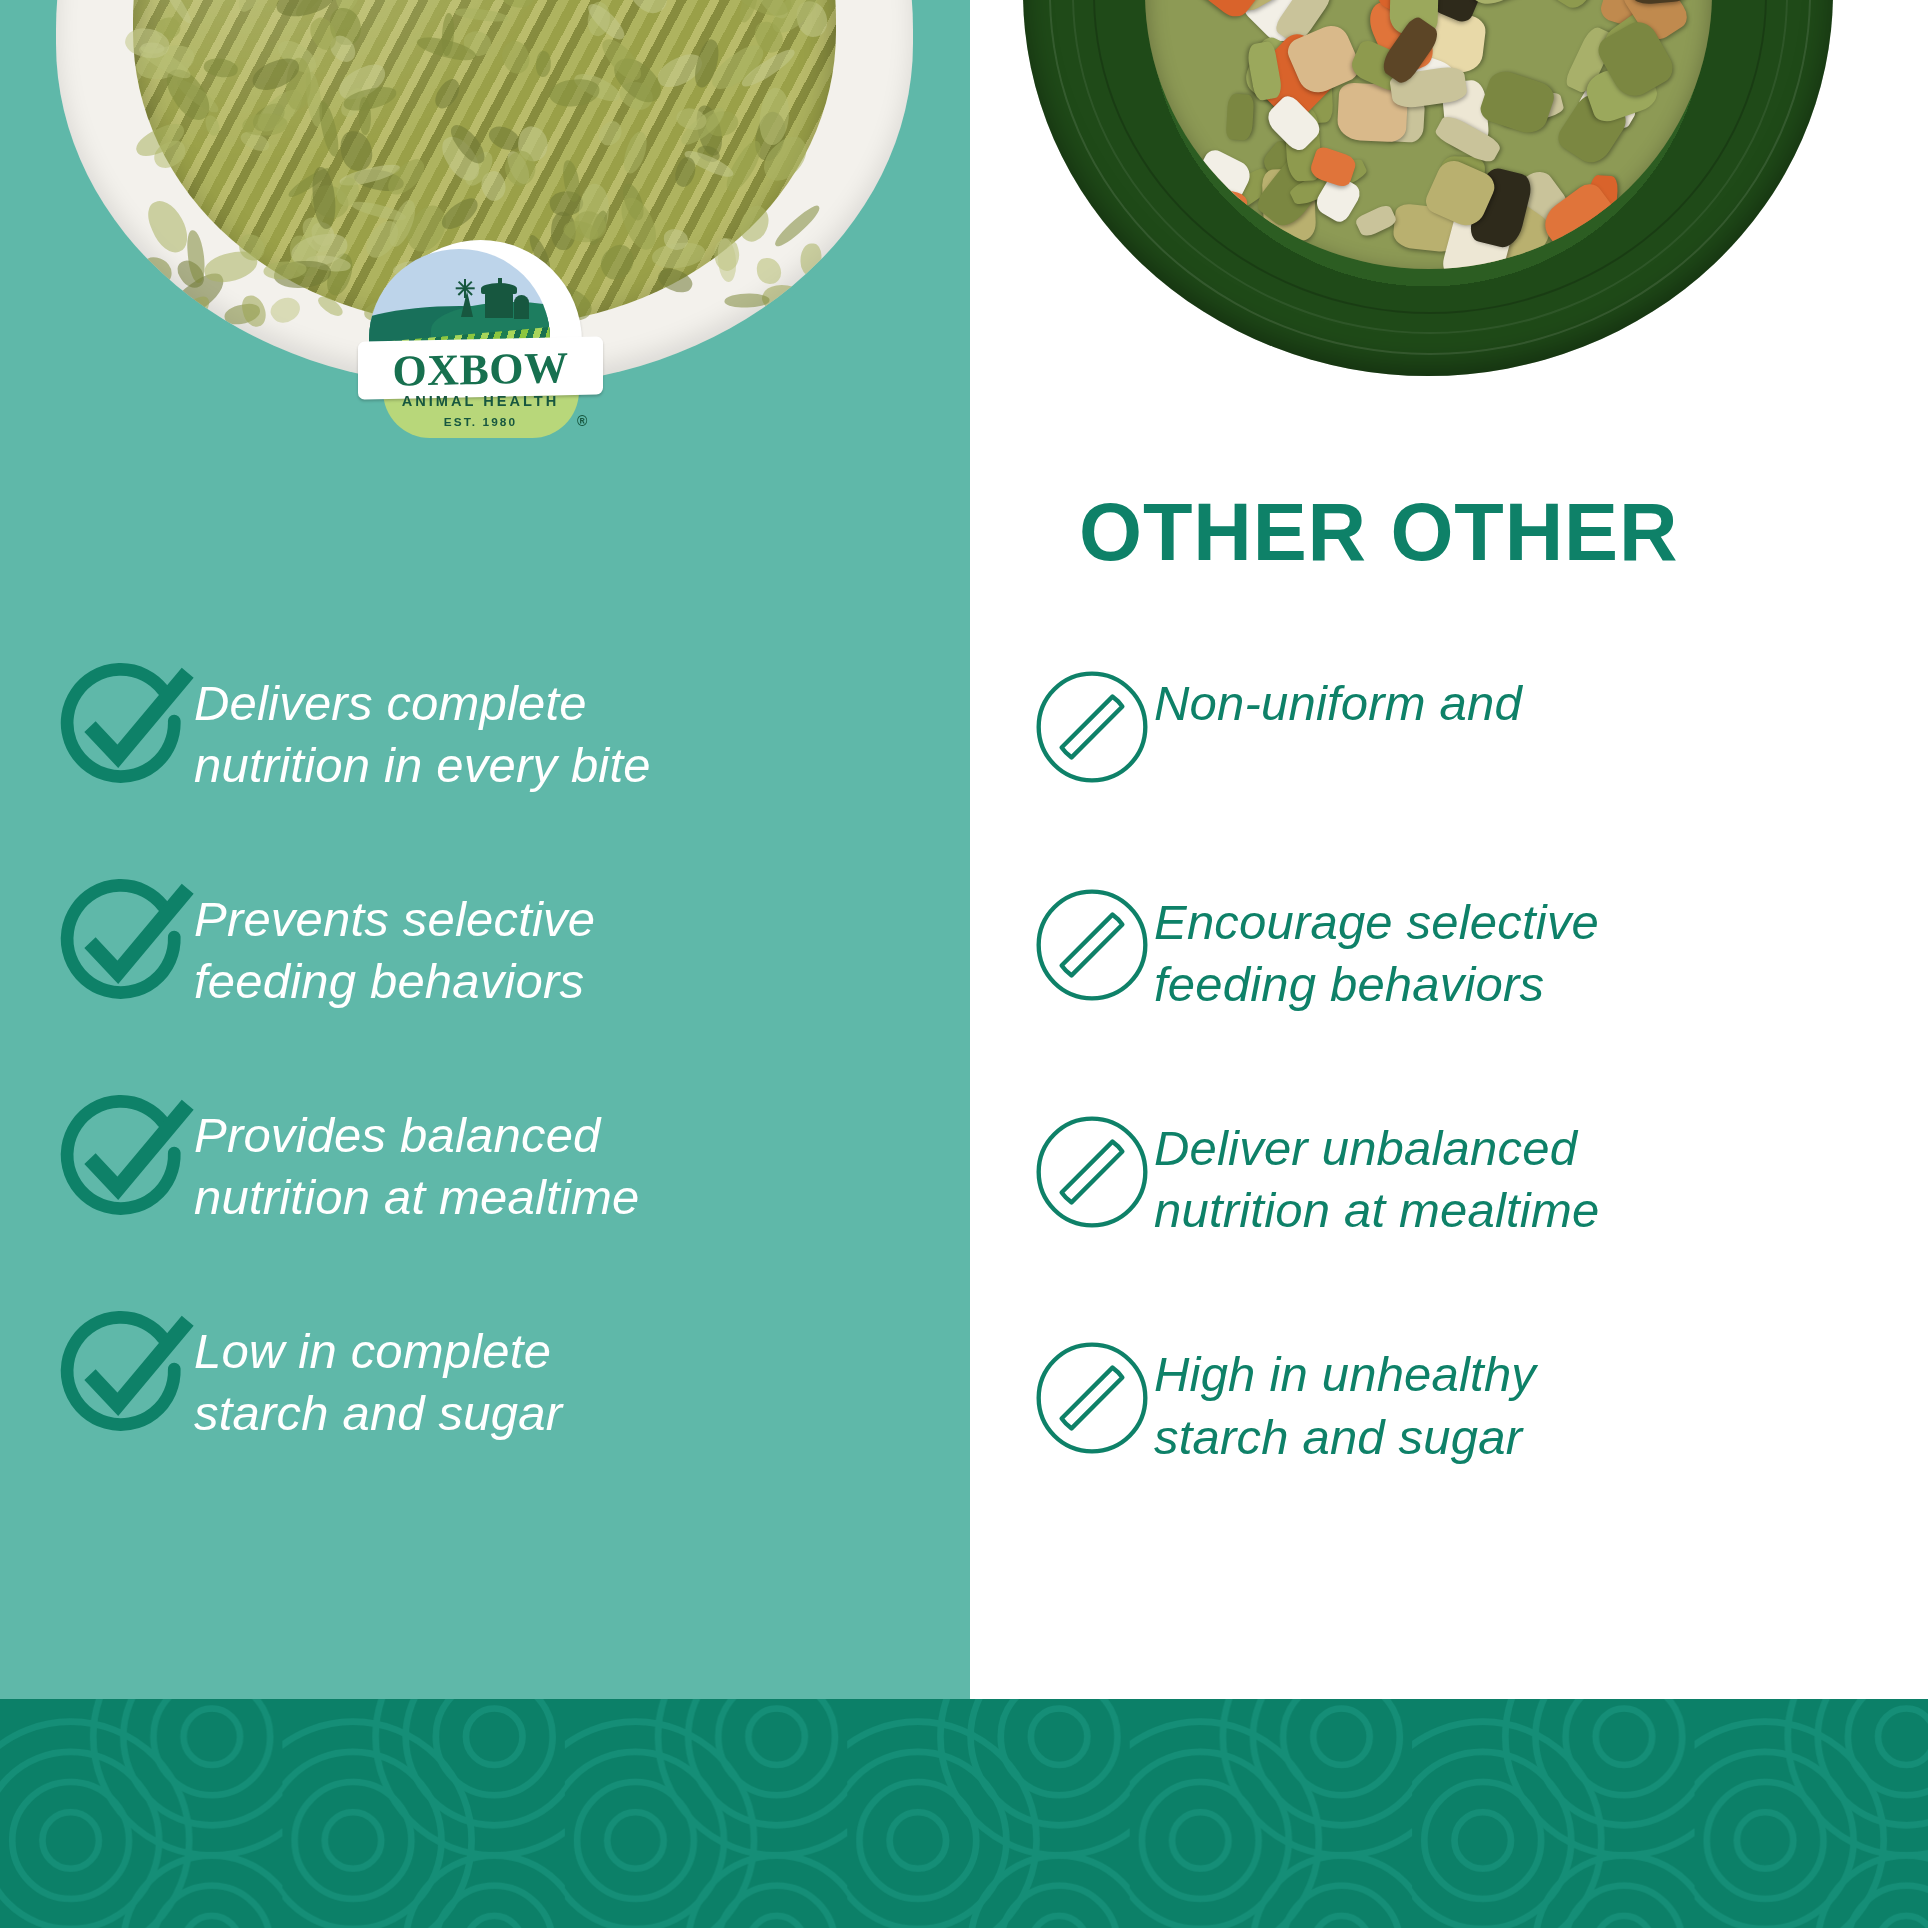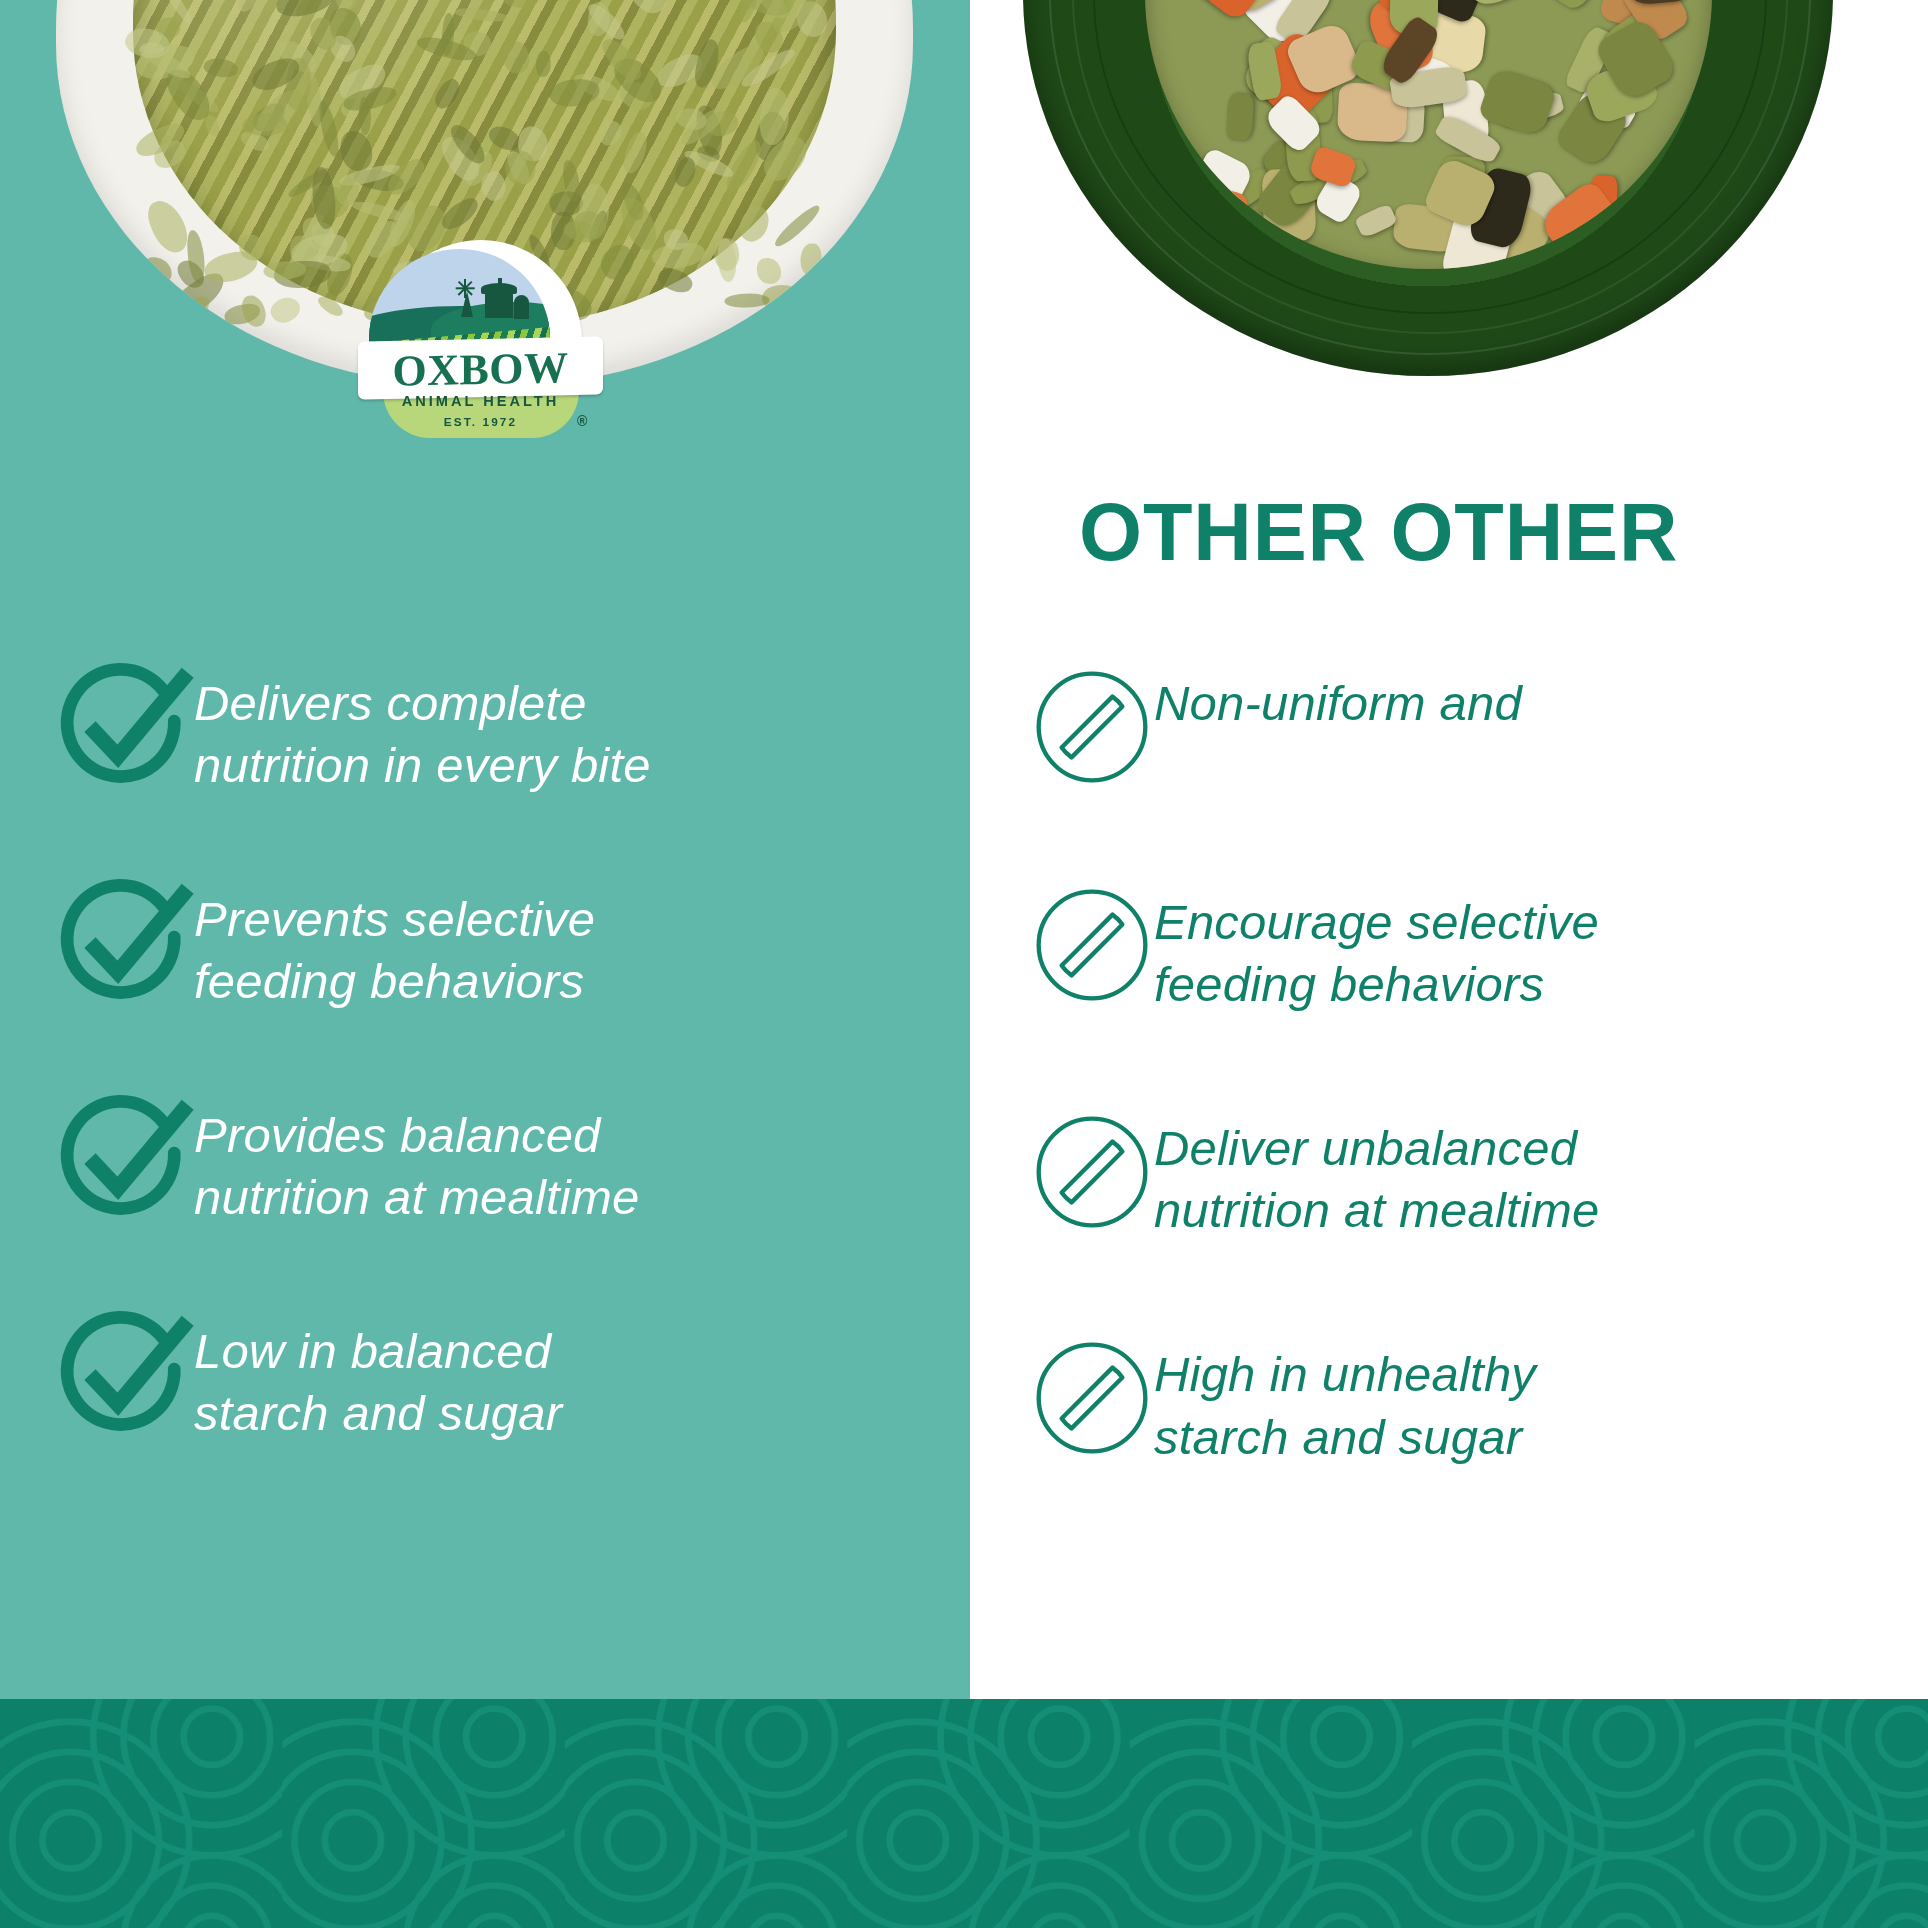--- a/index.html
+++ b/index.html
@@ -427,21 +427,21 @@
         <div class="blade" style="transform:rotate(45deg)"></div>
         <div class="blade" style="transform:rotate(90deg)"></div>
         <div class="blade" style="transform:rotate(135deg)"></div>
       </div>
       <div class="field"></div>
     </div>
     <div class="subband"></div>
     <div class="namebar"></div>
     <div class="name">OXBOW</div>
     <div class="sub1">ANIMAL HEALTH</div>
-    <div class="sub2">EST. 1972</div>
+    <div class="sub2">EST. 1980</div>
     <div class="reg">®</div>
   </div>
 
   <div class="heading right">OTHER OTHER</div>
 
   <div class="list left">
 
     <div class="row">
       <div class="icon-wrap">
         <svg viewBox="0 0 100 100" aria-hidden="true">
@@ -482,21 +482,21 @@
     </div>
 
     <div class="row">
       <div class="icon-wrap">
         <svg viewBox="0 0 100 100" aria-hidden="true">
           <path d="M78 22 A38 38 0 1 0 86 44" fill="none" stroke="#0E8168" stroke-width="9" stroke-linecap="round"></path>
           <path d="M30 52 L46 69 L92 14" fill="none" stroke="#0E8168" stroke-width="11" stroke-linecap="square" stroke-linejoin="miter"></path>
         </svg>
       </div>
       <div class="row-text">
-        <span>Low in balanced</span><br>
+        <span>Low in complete</span><br>
         <span>starch and sugar</span>
       </div>
     </div>
 
   </div>
 
   <div class="list right">
 
     <div class="row">
       <div class="icon-wrap">

